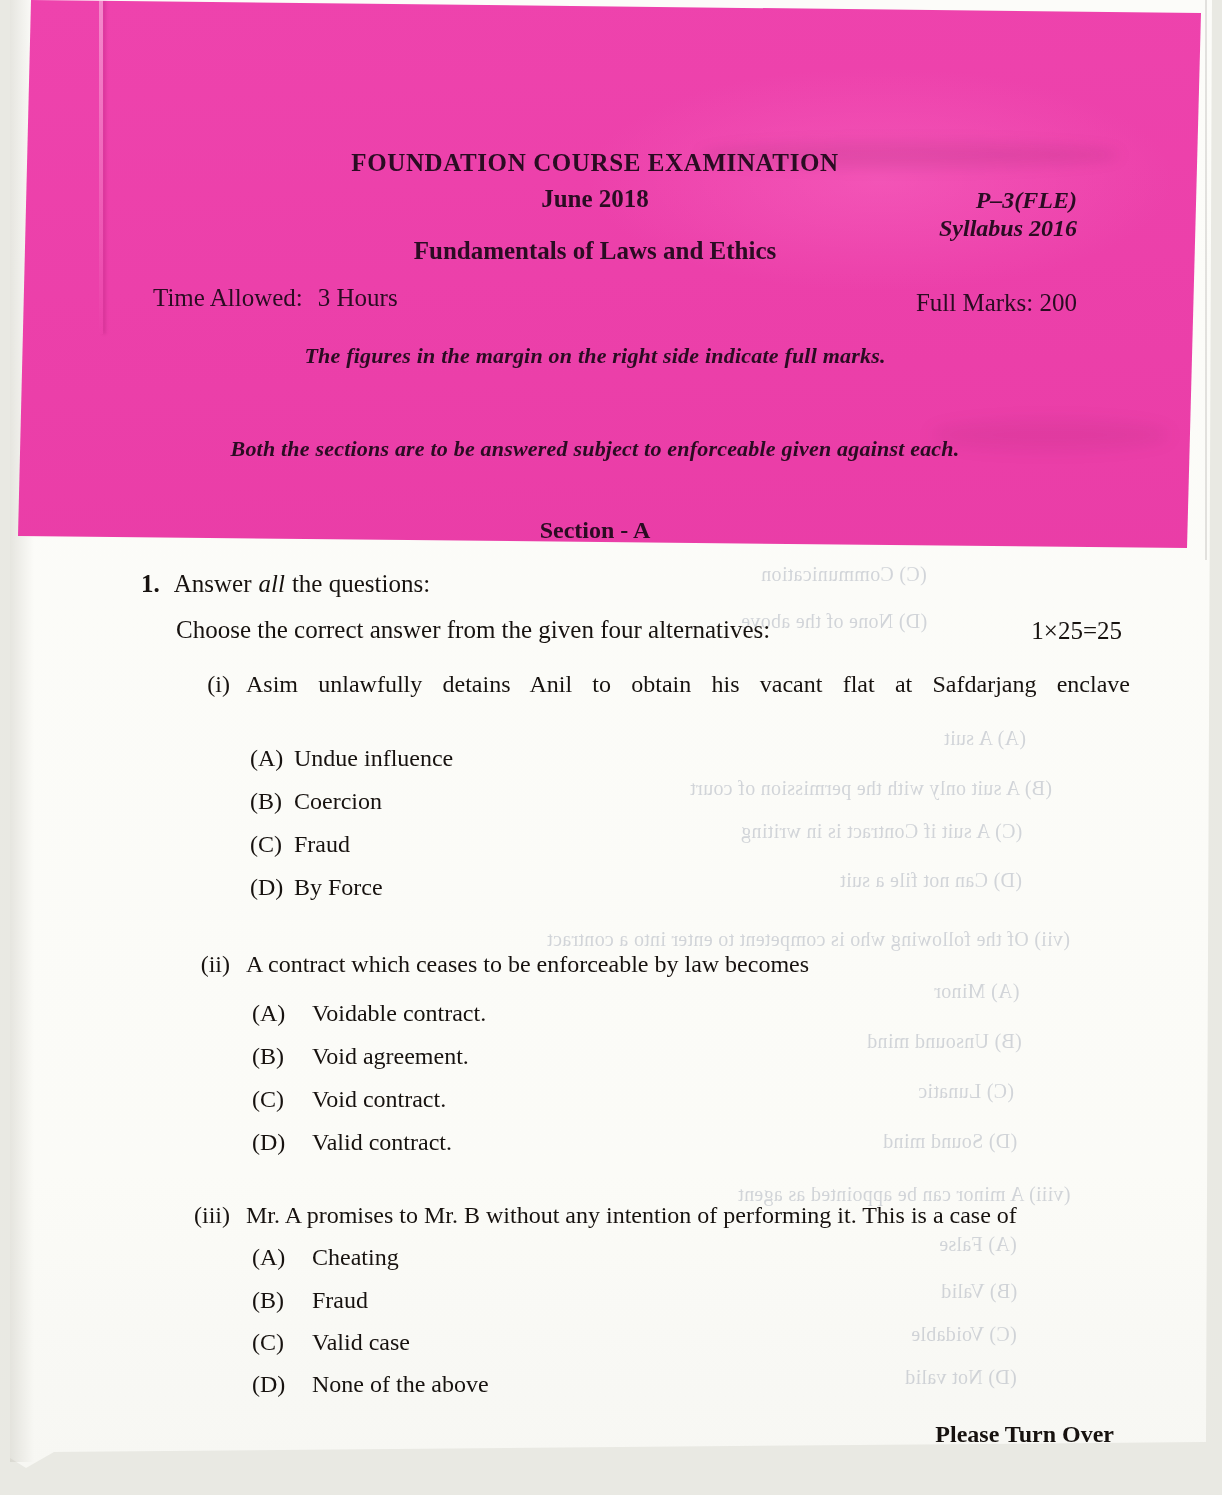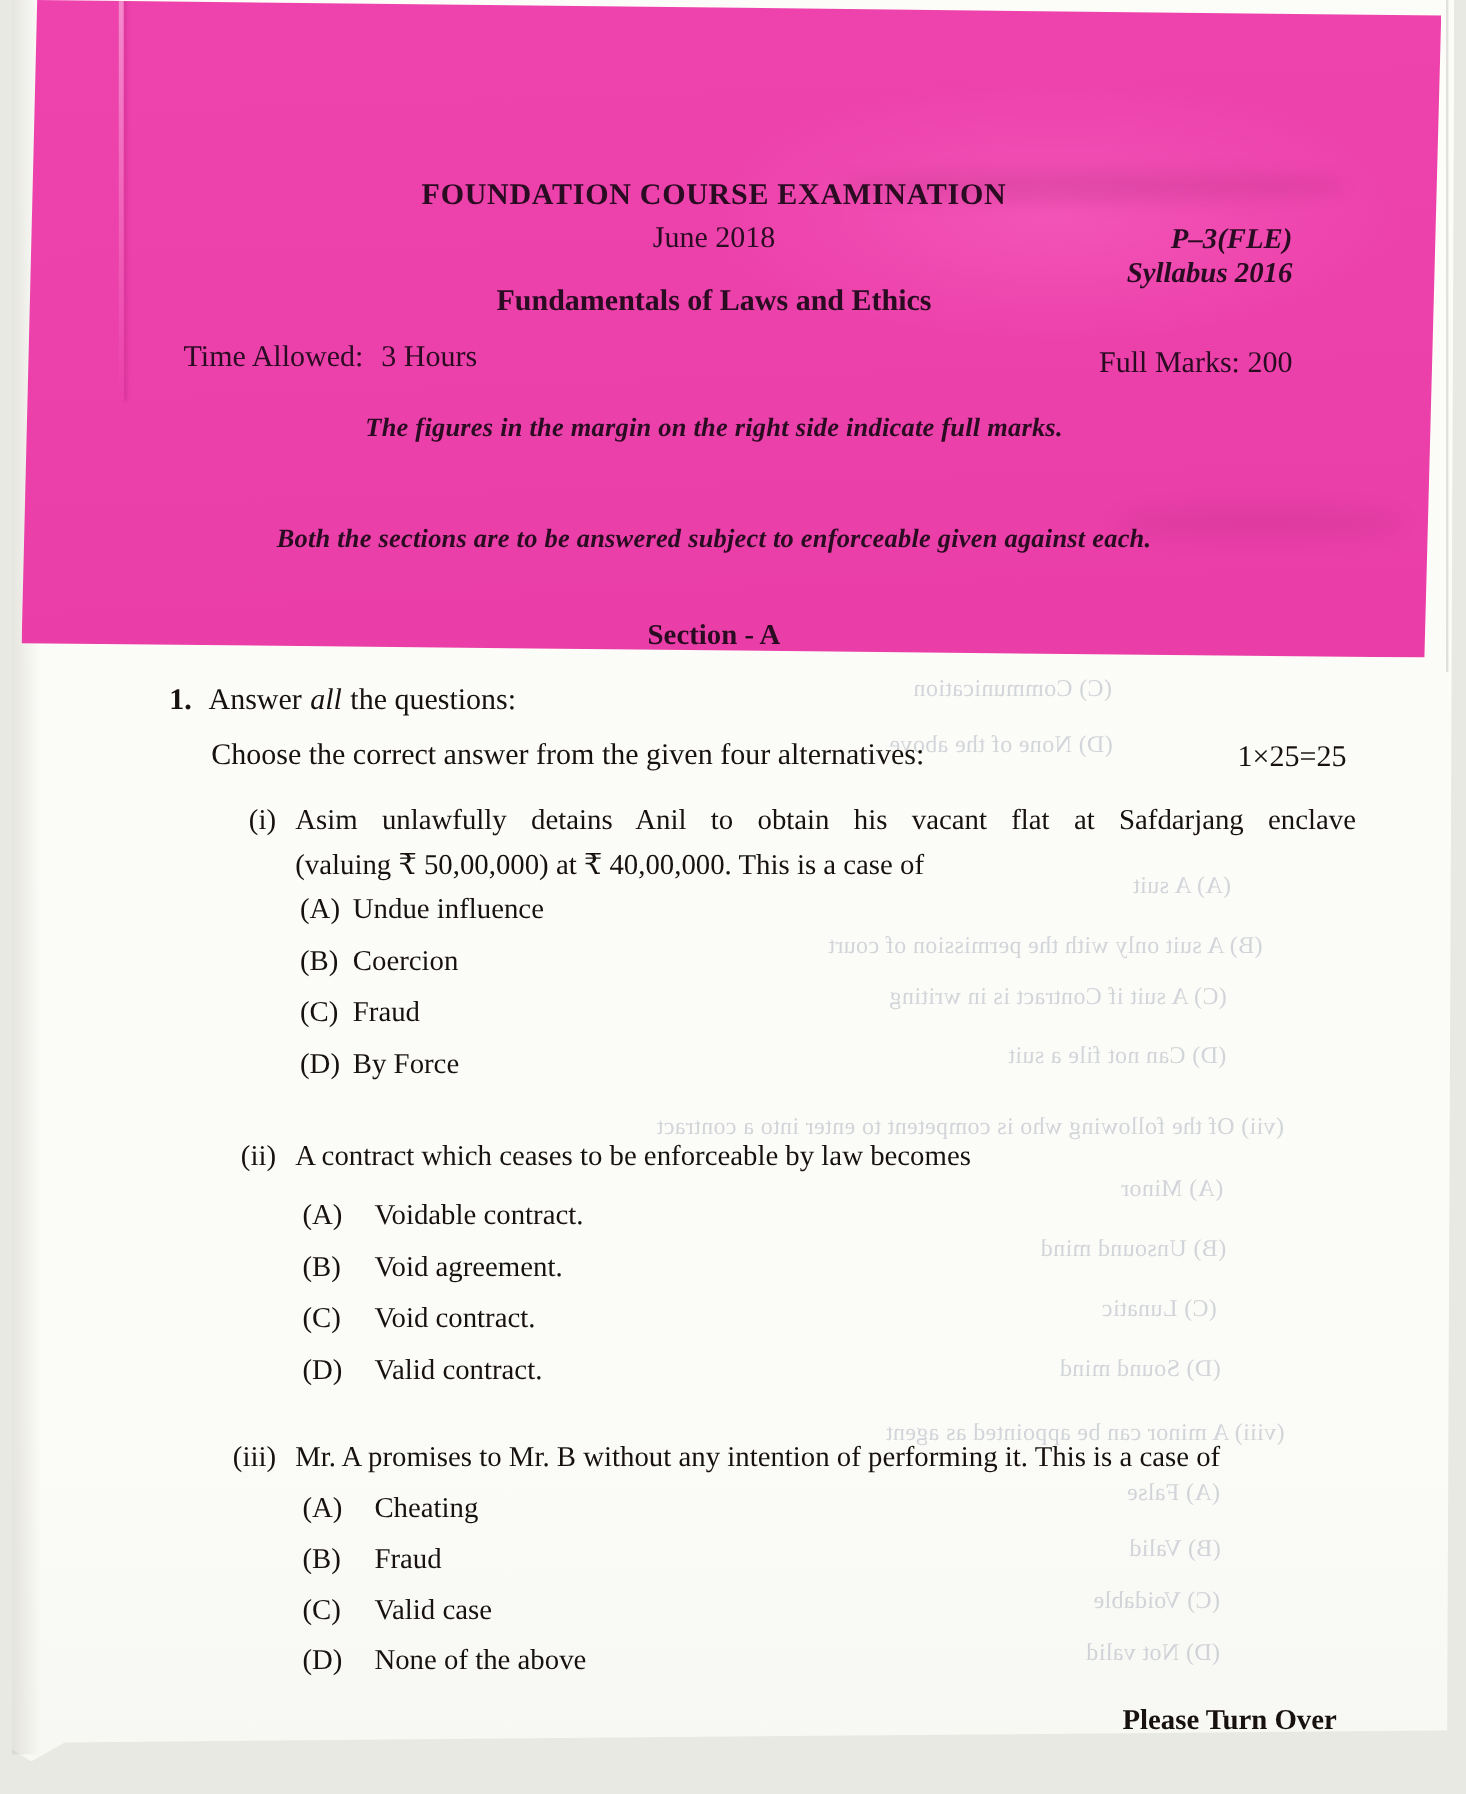--- a/index.html
+++ b/index.html
@@ -53,21 +53,21 @@
   
   .ghost{
     position:absolute;transform:scaleX(-1);
     color:#99a0af;opacity:.42;font-size:20px;white-space:nowrap;
     filter:blur(.5px);letter-spacing:.3px;
   }
 
   
   .txt{position:absolute;white-space:nowrap;color:#17120f;}
   .pink-ink{color:#2a0c22;}
-  .center{left:0;width:1190px;text-align:center;}
+  .center{left:0;width:1190px;text-align:center;font-weight:bold;}
   .rightcol{right:145px;text-align:right;}
 
   .title{top:149px;font-size:25px;font-weight:bold;letter-spacing:.6px;text-align:center;}
   .session{top:185px;font-size:25px;}
   .papercode{top:187px;font-size:24px;font-weight:bold;font-style:italic;}
   .syllabus{top:215px;font-size:24px;font-weight:bold;font-style:italic;}
   .subject{top:237px;font-size:25px;font-weight:bold;}
   .time-allowed{left:153px;top:284px;font-size:25px;}
   .time-allowed .val{margin-left:15px;}
   .full-marks{top:289px;font-size:25px;}
@@ -144,21 +144,20 @@
   <div class="txt pink-ink center section-title">Section - A</div>
 
   <div class="txt q1-row">
     <span class="q1-num">1.</span><span>Answer</span><span class="q1-emph">all</span><span>the questions:</span>
   </div>
   <div class="txt choose">Choose the correct answer from the given four alternatives:</div>
   <div class="txt marks">1×25=25</div>
 
   <div class="txt qnum" style="top:671px">(i)</div>
   <div class="txt qtext justify-line" style="top:671px">Asim unlawfully detains Anil to obtain his vacant flat at Safdarjang enclave</div>
-  <div class="txt qtext" style="top:706px">(valuing ₹ 50,00,000) at ₹ 40,00,000. This is a case of</div>
   <div class="txt optlab" style="top:745px">(A)</div>
   <div class="txt opttxt" style="top:745px">Undue influence</div>
   <div class="txt optlab" style="top:788px">(B)</div>
   <div class="txt opttxt" style="top:788px">Coercion</div>
   <div class="txt optlab" style="top:831px">(C)</div>
   <div class="txt opttxt" style="top:831px">Fraud</div>
   <div class="txt optlab" style="top:874px">(D)</div>
   <div class="txt opttxt" style="top:874px">By Force</div>
 
   <div class="txt qnum" style="top:951px">(ii)</div>

